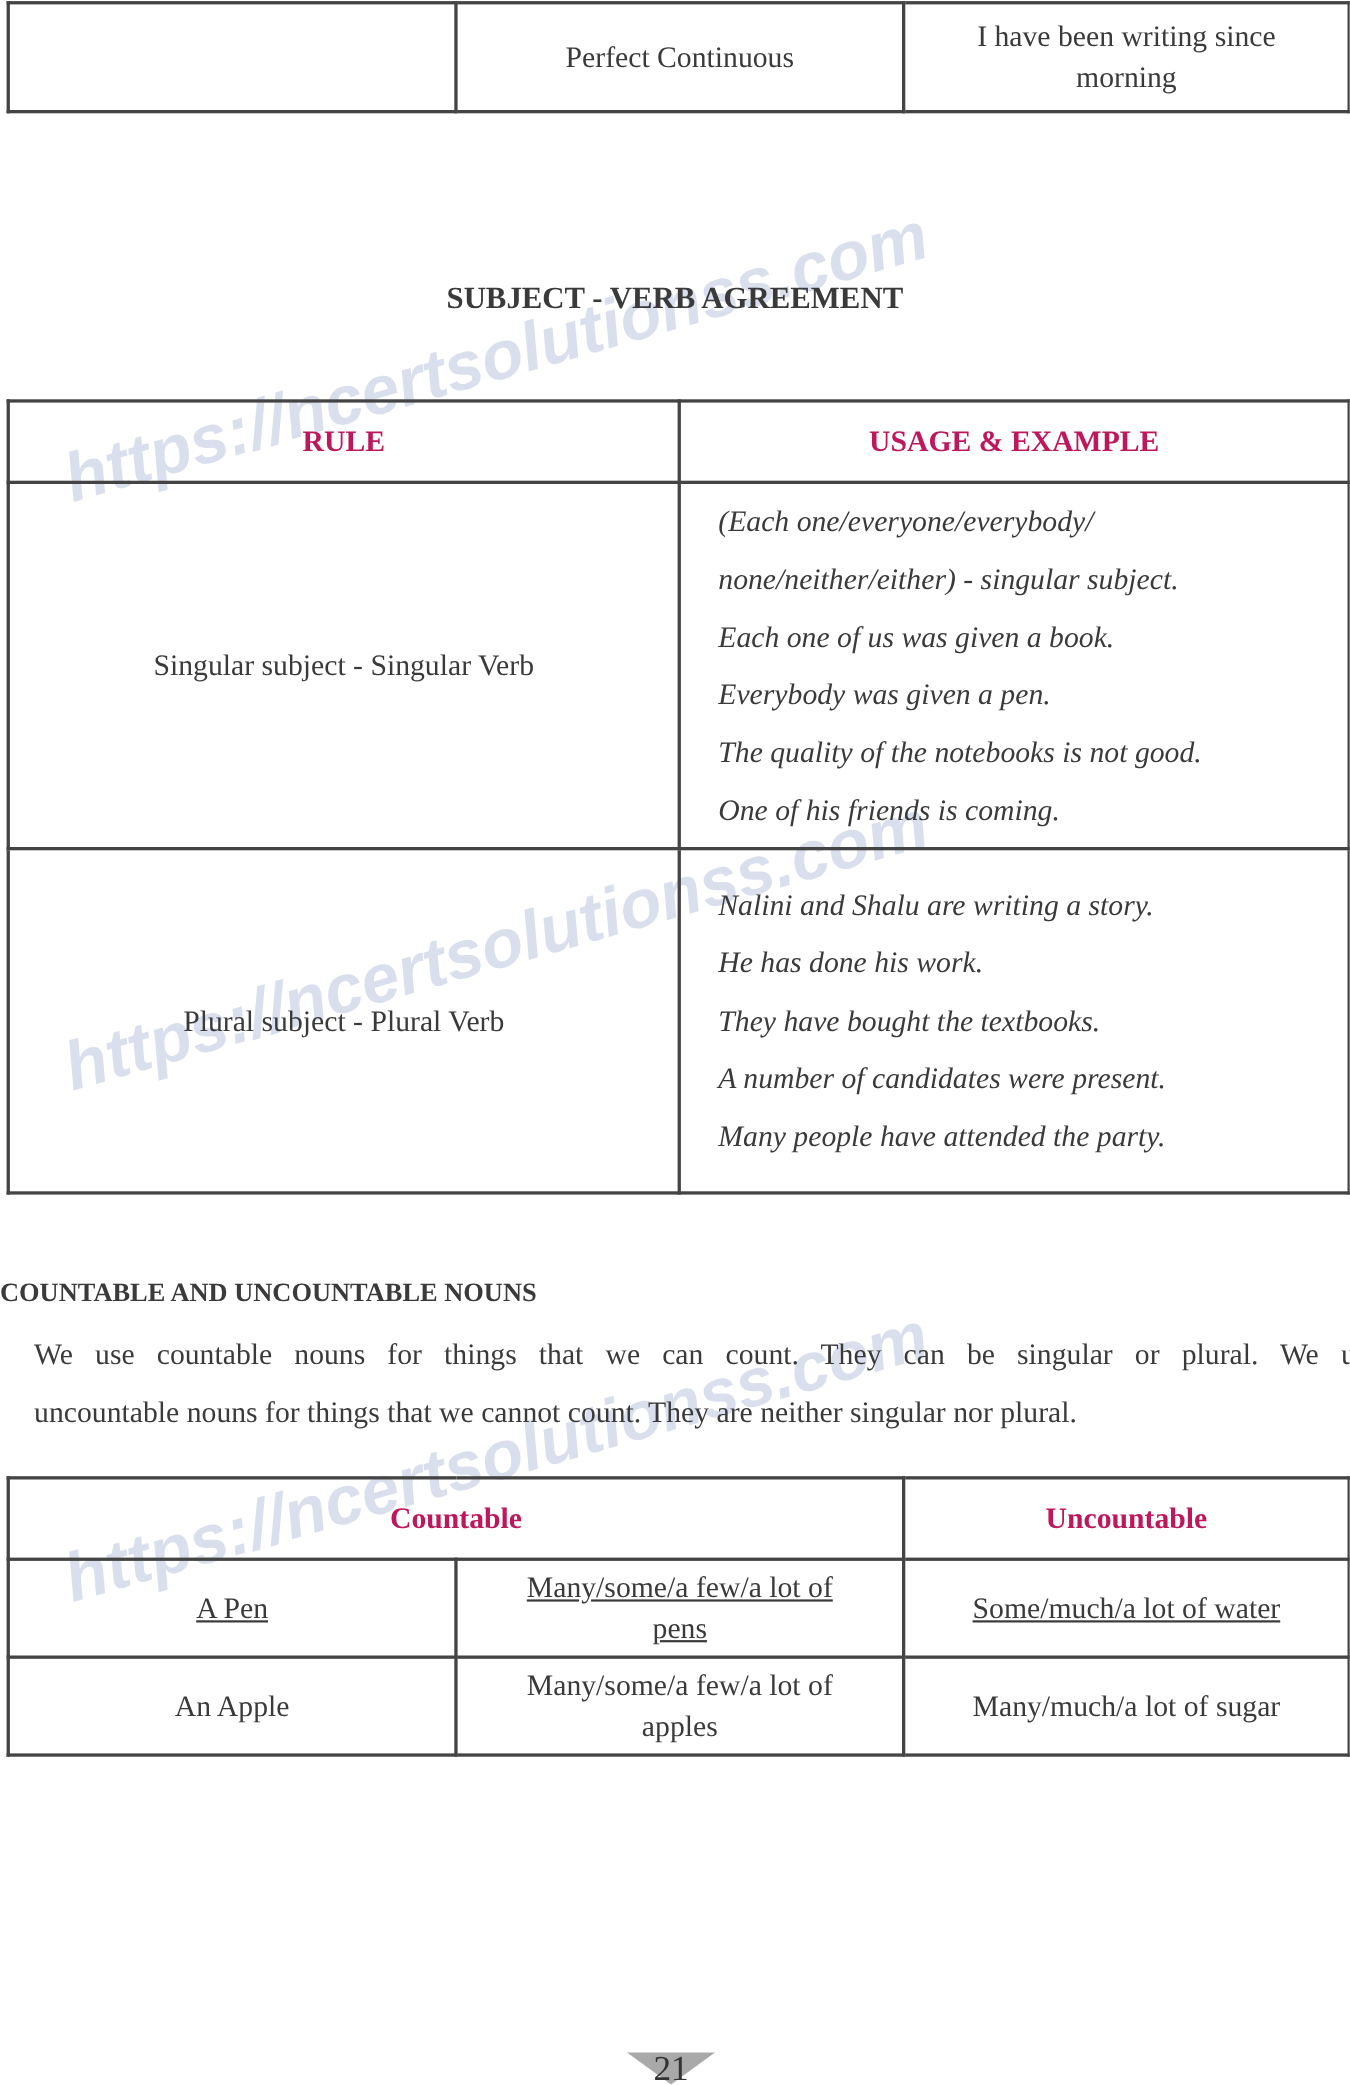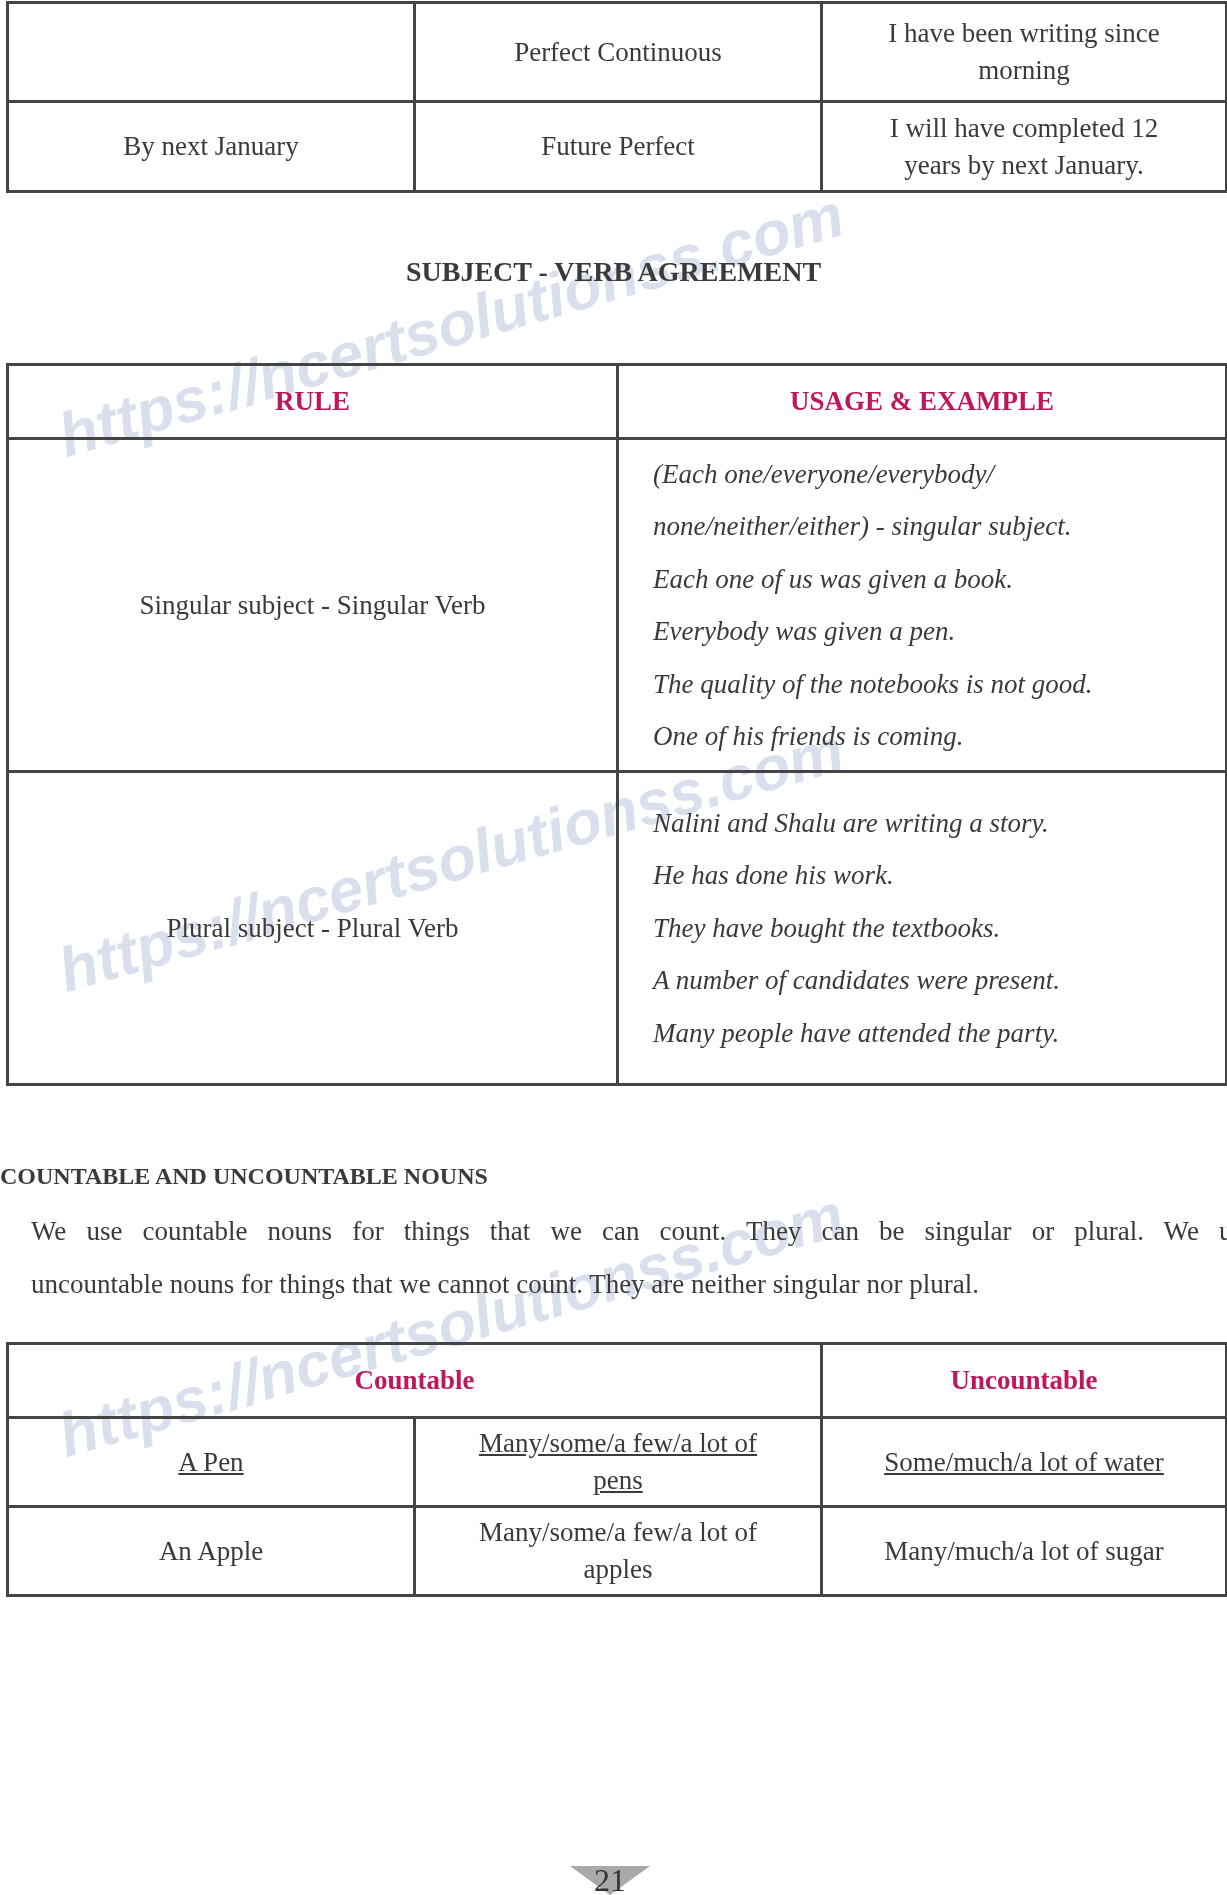--- a/index.html
+++ b/index.html
@@ -33,25 +33,20 @@
   <colgroup>
       <col style="width:407px">
       <col style="width:407px">
       <col style="width:405px">
     </colgroup>
   <tbody>
       <tr style="height:99px;">
     <td></td>
     <td>Perfect Continuous</td>
     <td style="padding:0 40px;">I have been writing since morning</td>
-  </tr>
-  <tr style="height:90px;">
-    <td>By next January</td>
-    <td>Future Perfect</td>
-    <td style="padding:0 40px;">I will have completed 12 years by next January.</td>
   </tr>
 </tbody>
   </table>
 
 <div class="h-center" style="top:256px; left:-0px;">SUBJECT - VERB AGREEMENT</div>
 
 <table style="left:6px; top:363px; width:1219px;">
   <colgroup>
       <col style="width:610px">
       <col style="width:609px">

